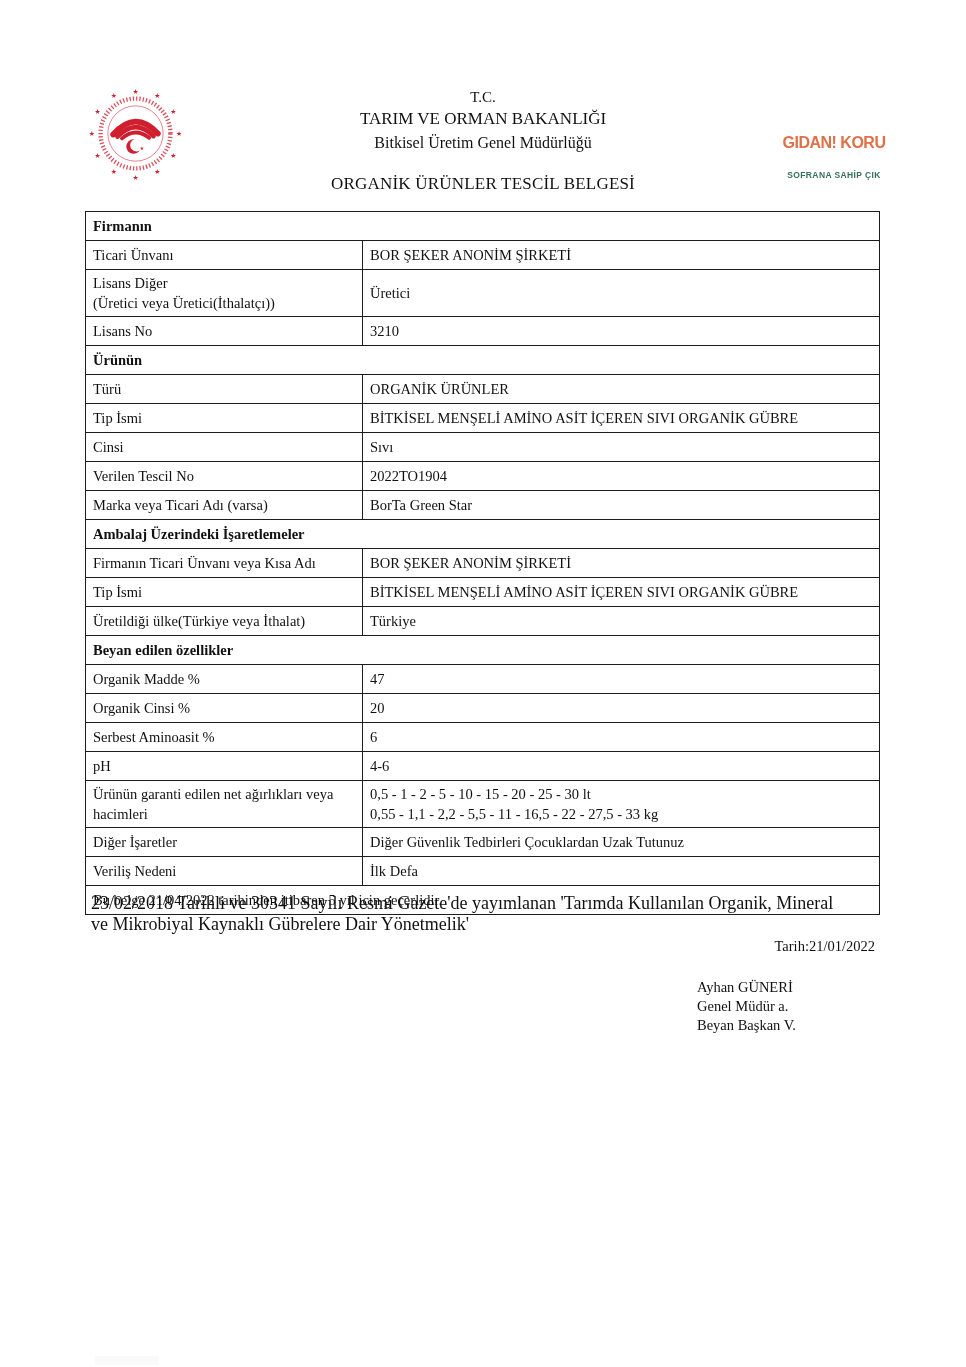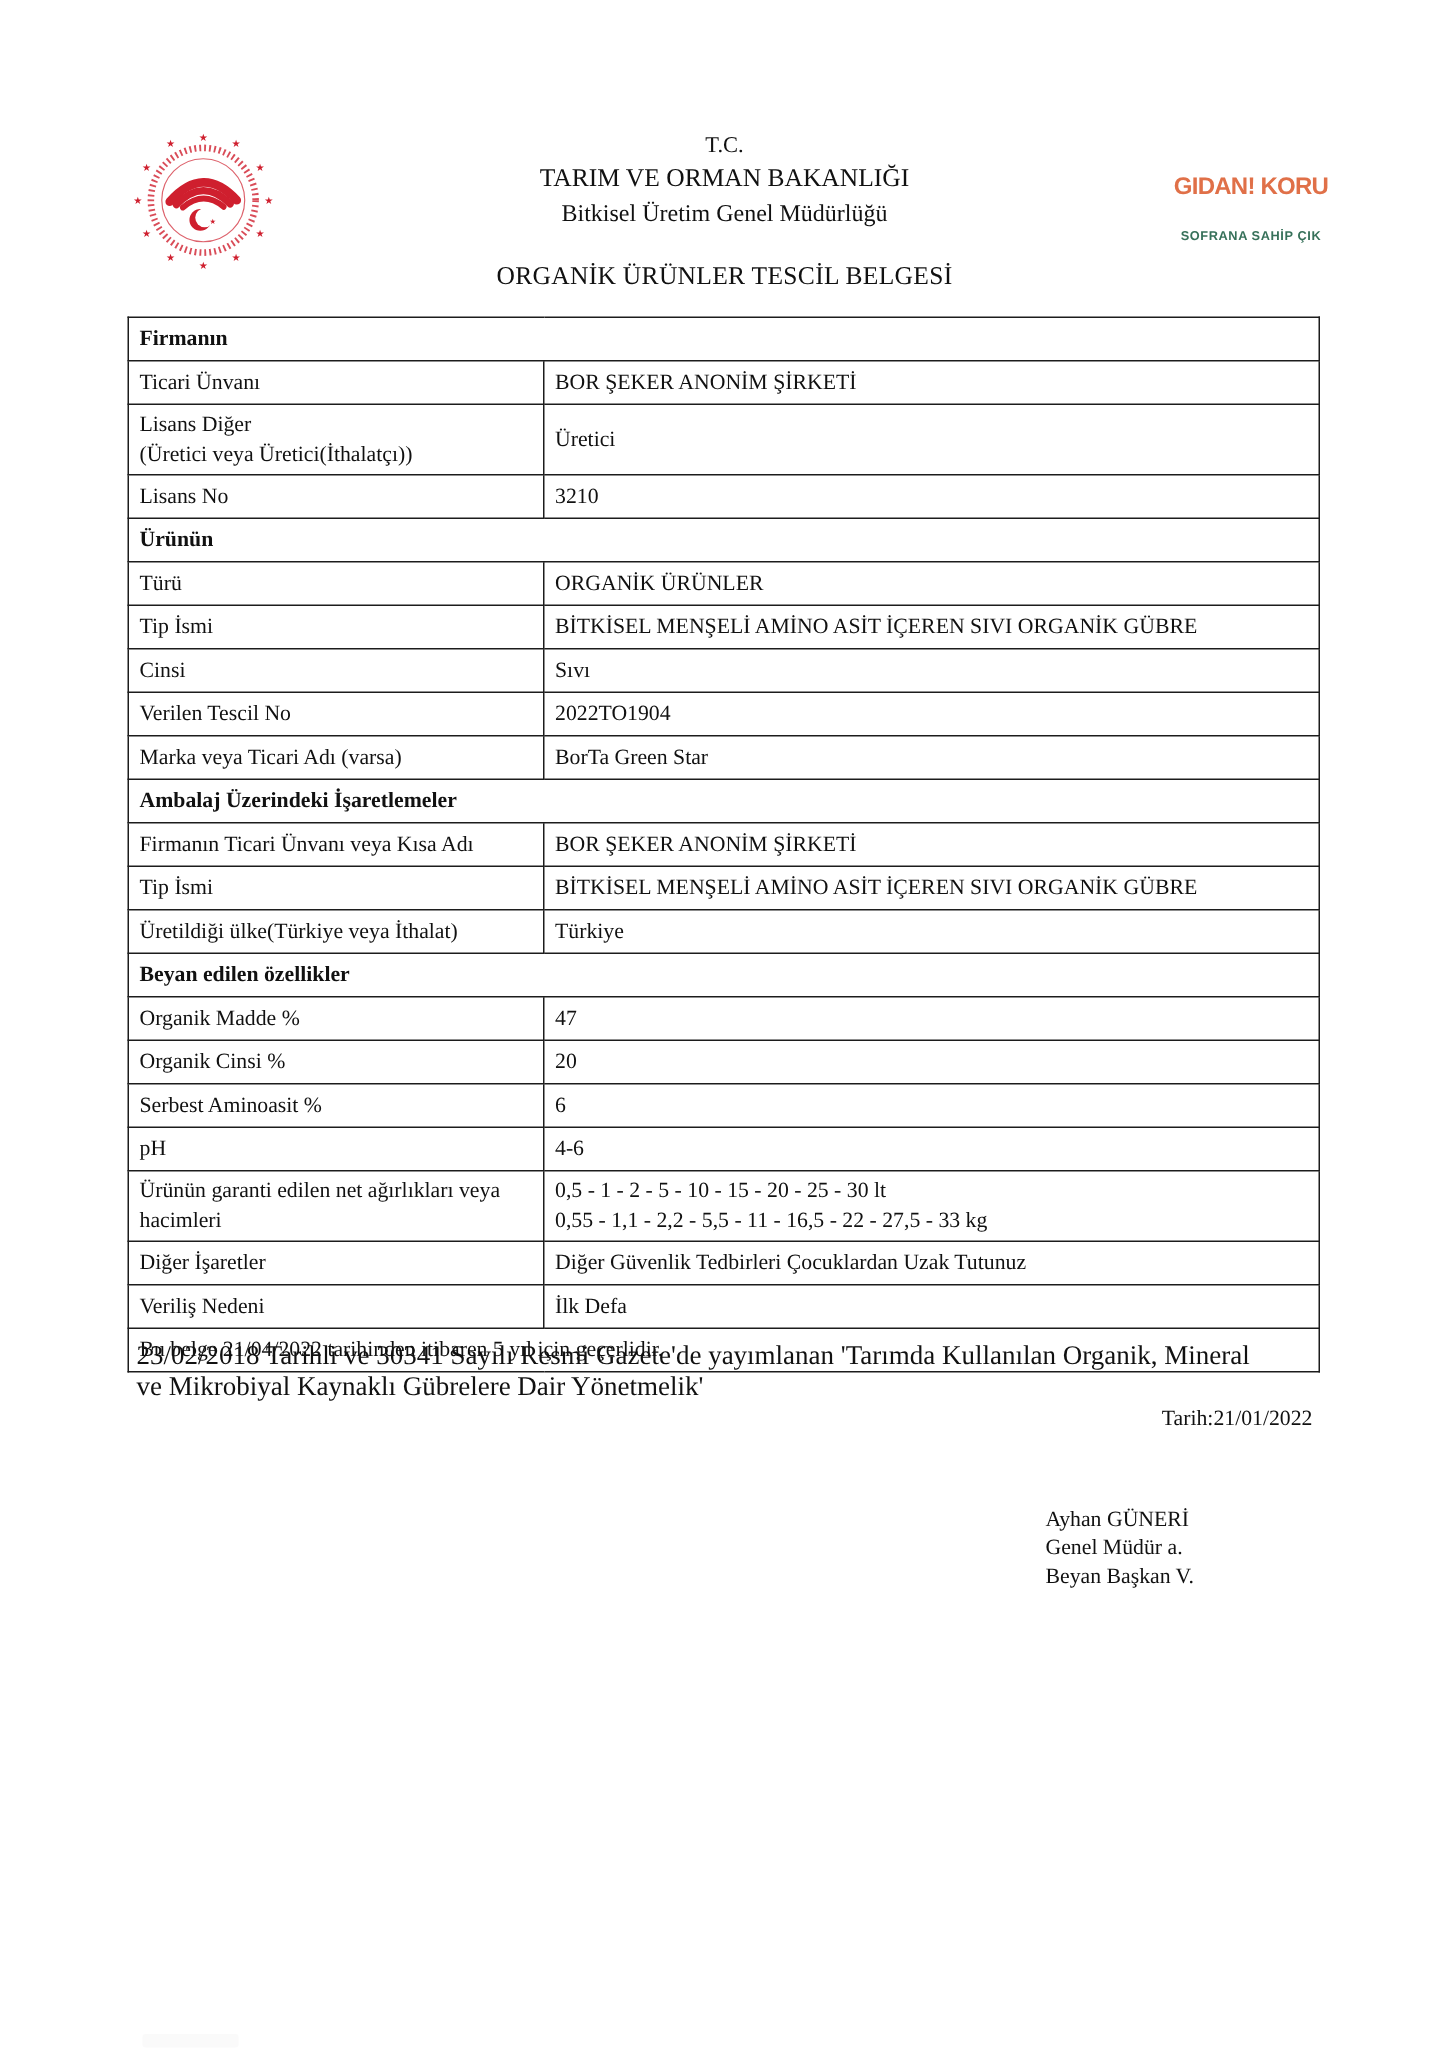--- a/index.html
+++ b/index.html
@@ -25,21 +25,21 @@
     text-align: center;
     font-weight: normal;
   }
   .tc-label       { font-size: 15px; line-height: 18px; }
   .ministry-name  { font-size: 17px; line-height: 22px; margin-top: 2px; }
   .directorate    { font-size: 16px; line-height: 21px; margin-top: 2px; }
   .cert-title     { font-size: 17px; line-height: 22px; margin-top: 20px; letter-spacing: 0.2px; }
 
   .campaign-logo {
     position: absolute;
-    left: 778px; top: 116px;
+    left: 778px; top: 134px;
     width: 112px;
     text-align: center;
     font-family: "Liberation Sans", "DejaVu Sans", sans-serif;
   }
   .campaign-line1 {
     font-size: 16px; font-weight: bold; letter-spacing: -0.5px; line-height: 17px;
   }
   .campaign-line2 {
     font-size: 8.5px; font-weight: bold; letter-spacing: 0.4px; line-height: 11px; margin-top: 19px;
   }
@@ -79,21 +79,20 @@
     left: 85px; top: 938px;
     width: 790px;
     text-align: right;
     font-size: 14.5px;
   }
   .signature {
     position: absolute;
     left: 697px; top: 978px;
     font-size: 14.5px;
     line-height: 19px;
-    margin-top: 26px;
   }
   .bottom-artifact {
     position: absolute;
     left: 95px; top: 1356px;
     width: 64px; height: 9px;
     background: #fafafa;
     border-radius: 2px;
   }
 </style>
 </head>

